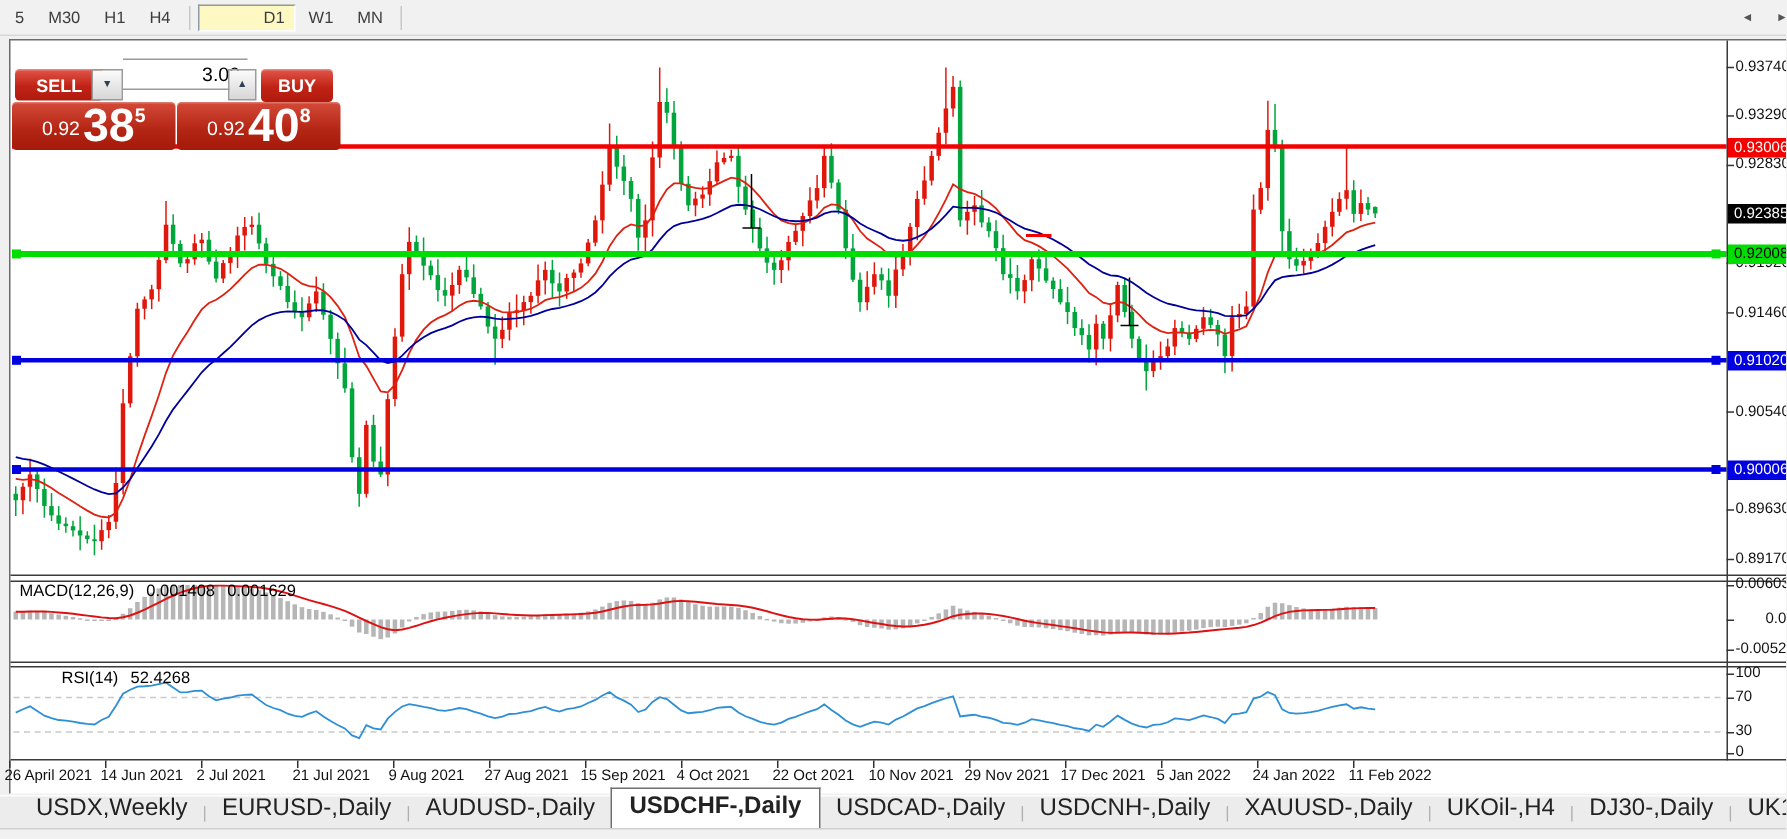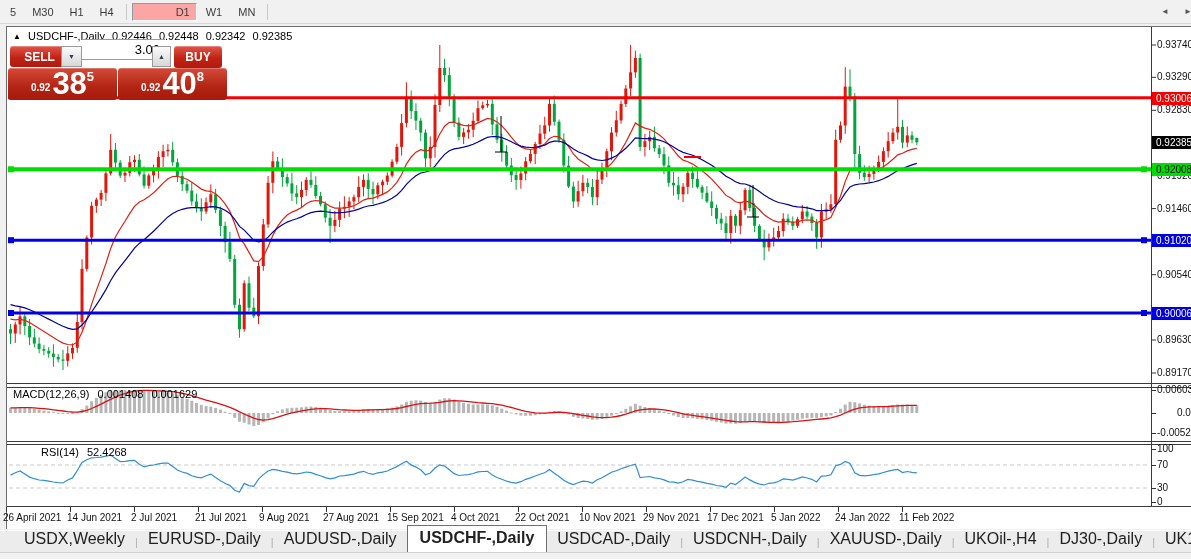--- a/index.html
+++ b/index.html
@@ -3,21 +3,21 @@
 <meta charset="utf-8">
 <style>
   html,body{margin:0;padding:0;background:#f0f0f0;}
   *{box-sizing:border-box;}
   .screen{position:relative;width:1191px;height:559px;background:#f0f0f0;overflow:hidden;
           font-family:"Liberation Sans",sans-serif;-webkit-font-smoothing:antialiased;}
   
   .tfbar{position:absolute;left:0;top:0;width:1191px;height:24px;background:#f1f1f1;
          border-bottom:1px solid #d8d8d8;display:flex;align-items:center;padding-left:2px;}
   .tfbtn{font-size:11px;color:#3c3c3c;padding:2px 6px;margin:0 1px;border:1px solid transparent;cursor:default;}
-  .tfbtn.active{background:#fca5a5;border:1px solid #8d9aa8;border-right-color:#fff;border-bottom-color:#fff;padding-left:43px;}
+  .tfbtn.active{background:#fef9c3;border:1px solid #8d9aa8;border-right-color:#fff;border-bottom-color:#fff;padding-left:43px;}
   .tfsep{width:1px;height:16px;background:#c8c8c8;margin:0 4px;}
   
   .chartwin{position:absolute;left:6px;top:26px;width:1185px;height:503px;background:#fff;
             border-left:1px solid #6b6b6b;border-top:1px solid #6b6b6b;}
   svg#canvas{position:absolute;left:0;top:0;width:1191px;height:559px;pointer-events:none;}
   .titlerow{position:absolute;left:13px;top:30px;font-size:11px;color:#000;white-space:nowrap;z-index:5;}
   .titlerow span{margin-right:4px;}
   .collapse{font-size:8px;position:relative;top:-1px;}
   
   .ocbtn{position:absolute;border-radius:3px;color:#fff;font-weight:bold;font-size:12px;
@@ -26,21 +26,21 @@
          box-shadow:inset 0 1px 0 rgba(255,255,255,.3);}
   .spin{position:absolute;z-index:6;border:1px solid #9a9a9a;
         background:linear-gradient(180deg,#fbfbfb,#d7d7d7);display:flex;align-items:center;justify-content:center;
         font-size:7px;color:#2f3d55;}
   .volinput{position:absolute;z-index:6;border:1px solid #9a9a9a;border-left:none;border-right:none;
             font-family:"Liberation Sans",sans-serif;font-size:13px;text-align:right;padding:0 5px 0 0;color:#000;}
   .pricebox{position:absolute;border-radius:3px;color:#fff;z-index:6;
             background:linear-gradient(180deg,#d44a38 0%,#b32413 60%,#a51a0b 100%);
             box-shadow:inset 0 1px 0 rgba(255,255,255,.25);
             display:flex;align-items:flex-end;justify-content:center;padding-bottom:4px;}
-  .pb-small{font-size:10px;font-weight:bold;margin:0 2px 3px 0;}
+  .pb-small{font-size:13px;font-weight:normal;margin:0 2px 3px 0;}
   .pb-big{font-size:31px;font-weight:bold;line-height:24px;}
   .pb-sup{font-size:13px;font-weight:bold;align-self:flex-start;margin-top:1px;}
   
   .ptitle{position:absolute;font-size:11px;color:#000;z-index:4;white-space:nowrap;}
   .ptitle span{margin-right:5px;}
   
   .paxis{position:absolute;left:1152px;top:27px;width:39px;height:480px;z-index:3;overflow:hidden;}
   .axlab{position:absolute;left:5px;font-size:10px;color:#111;white-space:nowrap;}
   .axbox{position:absolute;left:0;width:39px;height:13px;font-size:10px;line-height:13px;padding-left:4px;white-space:nowrap;}
   .taxis{position:absolute;left:0;top:508px;width:1150px;height:21px;z-index:3;overflow:hidden;}
@@ -726,28 +726,20 @@
       <line x1="454.5" y1="507" x2="454.5" y2="512" stroke="#333"></line>
       <line x1="518.5" y1="507" x2="518.5" y2="512" stroke="#333"></line>
       <line x1="582.5" y1="507" x2="582.5" y2="512" stroke="#333"></line>
       <line x1="646.5" y1="507" x2="646.5" y2="512" stroke="#333"></line>
       <line x1="710.5" y1="507" x2="710.5" y2="512" stroke="#333"></line>
       <line x1="774.5" y1="507" x2="774.5" y2="512" stroke="#333"></line>
       <line x1="838.5" y1="507" x2="838.5" y2="512" stroke="#333"></line>
       <line x1="902.5" y1="507" x2="902.5" y2="512" stroke="#333"></line>
     </svg>
 
-  <div class="titlerow">
-    <span class="collapse">▲</span>
-    <span>USDCHF-,Daily</span>
-    <span>0.92446</span>
-    <span>0.92448</span>
-    <span>0.92342</span>
-    <span>0.92385</span>
-  </div>
 
   <div class="ocbtn" style="left:10px;top:46px;width:59px;height:21px;">
     <span>SELL</span>
   </div>
   <div class="spin" style="left:61px;top:46px;width:21px;height:21px;">
     <span>▼</span>
   </div>
   <input class="volinput" style="left: 82px; top: 39px; width: 83px; height: 21px;" value="3.00">
   <div class="spin" style="left:152px;top:46px;width:19px;height:21px;">
     <span>▲</span>

